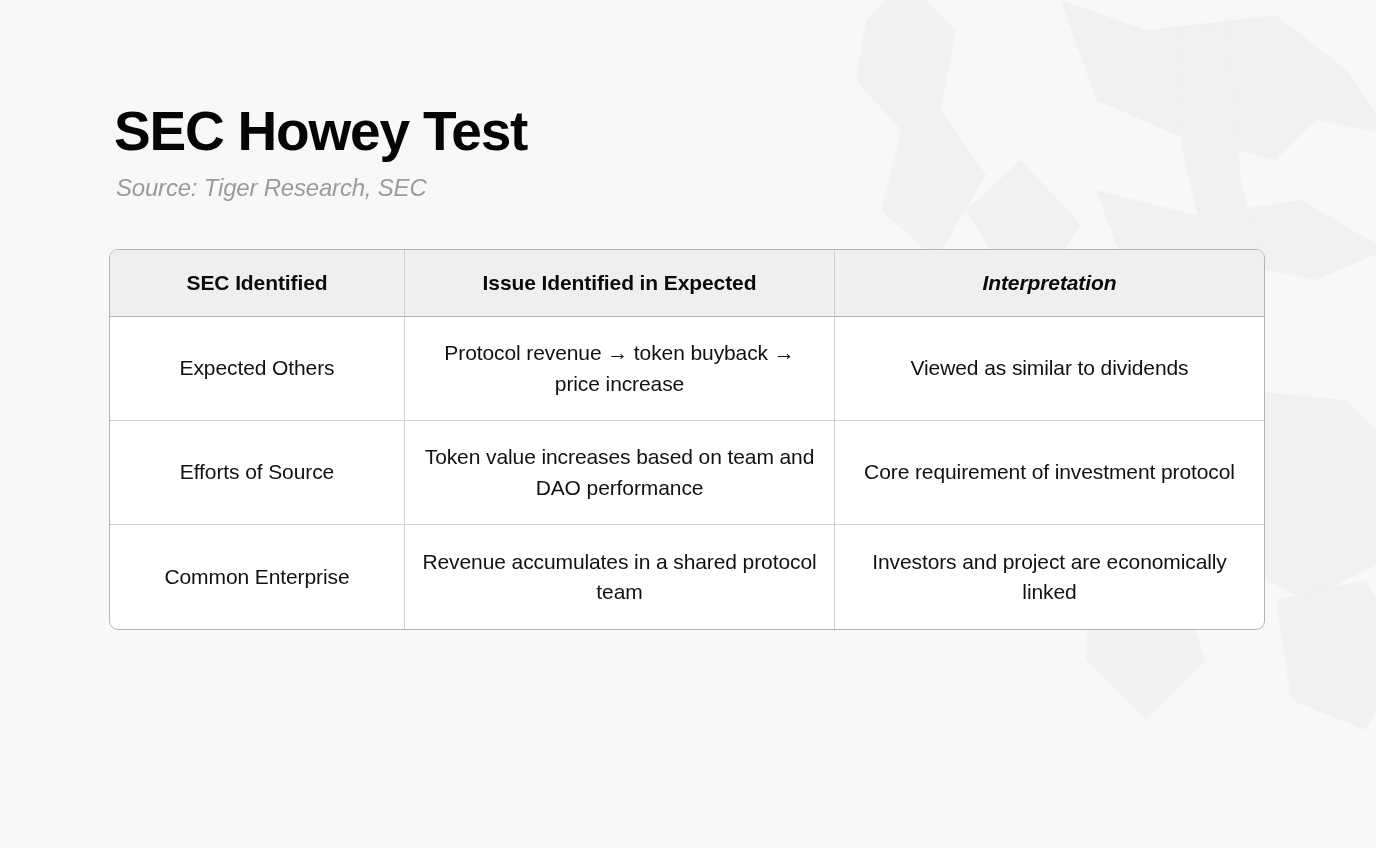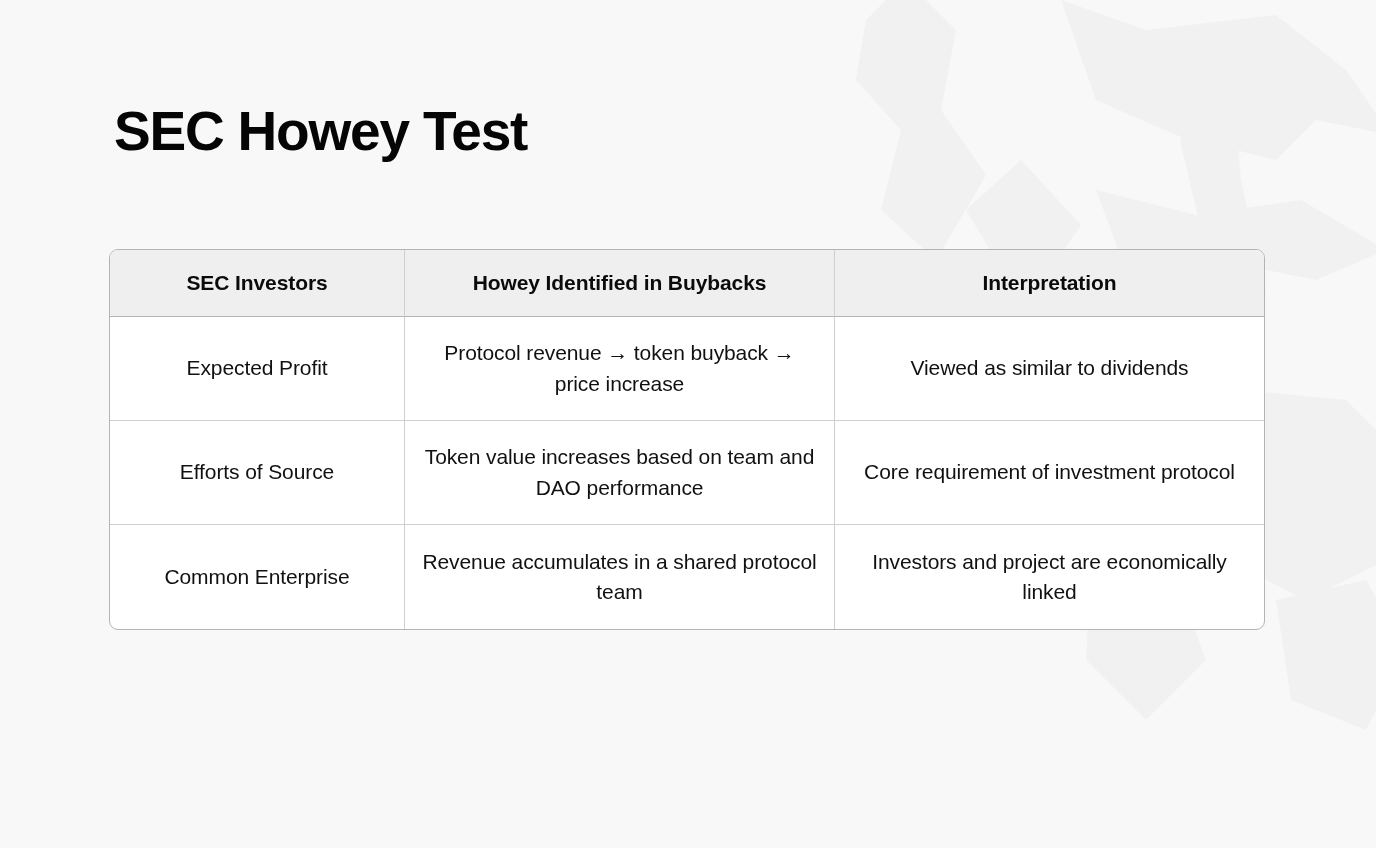--- a/index.html
+++ b/index.html
@@ -91,21 +91,21 @@
     font-weight: 700;
     color: #0b0b0b;
     text-align: center;
     height: 67px;
     padding: 0 14px;
     border-bottom: 1px solid #b4b4b4;
     border-right: 1px solid #cfcfcf;
     letter-spacing: -0.1px;
     box-sizing: border-box;
   }
-  table.howey thead th:last-child { border-right: none; }
+  table.howey thead th:last-child { border-right: none; font-style: italic; }
 
   table.howey tbody td {
     height: 104px;
     padding: 10px 16px;
     font-size: 21px;
     font-weight: 400;
     color: #111111;
     text-align: center;
     vertical-align: middle;
     line-height: 1.45;
@@ -133,39 +133,40 @@
       <polygon points="430,640 520,620 560,690 520,770 445,740"></polygon>
       <polygon points="245,600 330,620 360,700 300,760 240,700"></polygon>
     </g>
   </svg>
 </div>
 
 <div class="page">
 
   <div class="header-block">
     <h1 class="page-title">SEC Howey Test</h1>
+    <div class="page-source">Source: Tiger Research, SEC</div>
   </div>
 
   <div class="table-wrap">
     <table class="howey">
       <colgroup>
         <col class="c1">
           <col class="c2">
           <col class="c3">
       </colgroup>
       <thead>
         <tr>
-          <th>SEC Investors</th>
-          <th>Howey Identified in Buybacks</th>
+          <th>SEC Identified</th>
+          <th>Issue Identified in Expected</th>
           <th>Interpretation</th>
         </tr>
       </thead>
       <tbody>
         <tr>
-          <td>Expected Profit</td>
+          <td>Expected Others</td>
           <td>Protocol revenue → token buyback → price increase</td>
           <td>Viewed as similar to dividends</td>
         </tr>
         <tr>
           <td>Efforts of Source</td>
           <td>Token value increases based on team and DAO performance</td>
           <td>Core requirement of investment protocol</td>
         </tr>
         <tr>
           <td>Common Enterprise</td>

